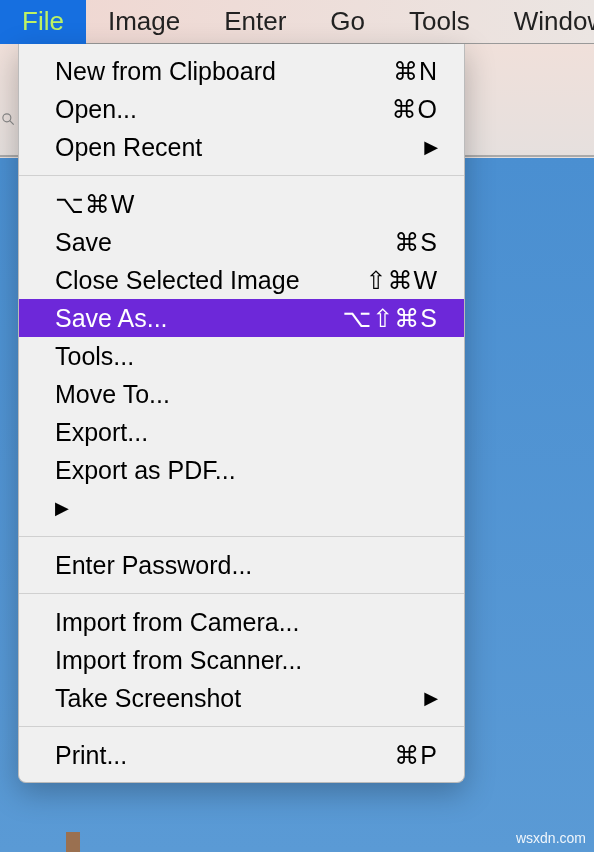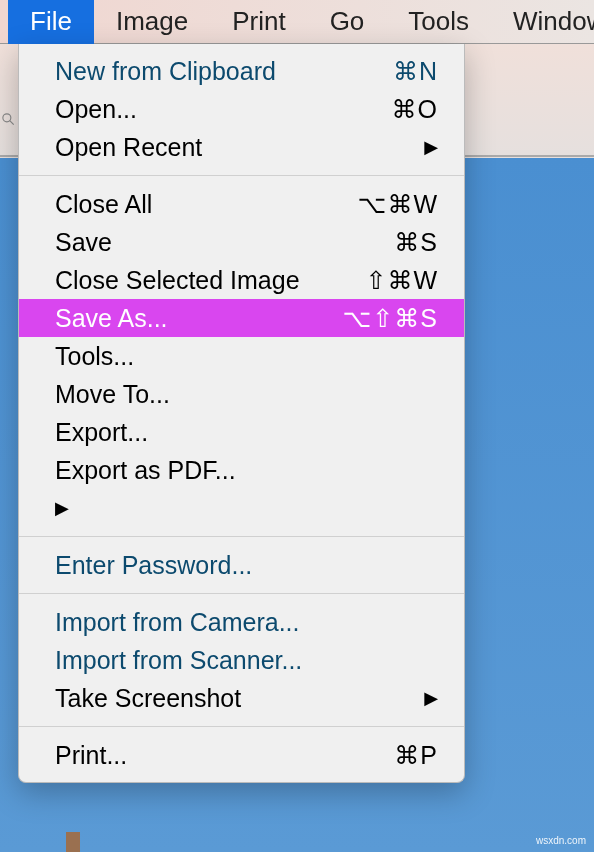--- a/index.html
+++ b/index.html
@@ -22,22 +22,21 @@
       padding: 0 22px;
       height: 44px;
       display: flex;
       align-items: center;
       font-size: 26px;
       color: #222;
       cursor: default;
     }
     .menubar .item.active {
       background: #166fe0;
-      color: #ffffff;
-      margin-left: 8px;
+      color: #bef264;
     }
     .toolbar-bg {
       height: 113px;
       background: linear-gradient(to bottom, #f0e0da, #e6e0de);
       border-bottom: 2px solid #aaa;
       position: relative;
     }
     .search-glass {
       position: absolute;
       left: 0;
@@ -64,23 +63,23 @@
     .menu-item {
       display: flex;
       align-items: center;
       justify-content: space-between;
       height: 38px;
       padding: 0 26px 0 36px;
       font-size: 25px;
       color: #000;
       cursor: default;
     }
-    .menu-item.disabled { color: #0c4a6e; }
+    .menu-item.disabled { color: #000000; }
     .menu-item.highlighted {
-      background: #d946ef;
+      background: #6d28d9;
       color: #fff;
     }
     .menu-item .label { white-space: nowrap; }
     .menu-item .shortcut {
       font-size: 25px;
       letter-spacing: 1px;
       display: flex;
       align-items: center;
       gap: 1px;
     }
@@ -90,21 +89,21 @@
       margin: 9px 0;
     }
     .submenu-arrow {
       font-size: 18px;
       color: #000;
     }
     .watermark {
       position: absolute;
       right: 8px;
       bottom: 6px;
-      font-size: 10px;
+      font-size: 14px;
       color: rgba(255,255,255,0.9);
       font-family: Arial, sans-serif;
     }
     .bottom-slice {
       position: absolute;
       left: 66px;
       bottom: 0;
       width: 14px;
       height: 20px;
       background: #9a7050;
@@ -115,21 +114,21 @@
 <body>
 
 <div class="menubar">
   <div class="item active">
       <span>File</span>
     </div>
   <div class="item">
       <span>Image</span>
     </div>
   <div class="item">
-      <span>Print</span>
+      <span>Enter</span>
     </div>
   <div class="item">
       <span>Go</span>
     </div>
   <div class="item">
       <span>Tools</span>
     </div>
   <div class="item">
       <span>Window</span>
     </div>
@@ -155,21 +154,20 @@
     <span class="shortcut">⌘O</span>
   </div>
   <div class="menu-item">
     <span class="label">Open Recent</span>
     <span class="submenu-arrow">▶</span>
   </div>
 
   <div class="separator"></div>
 
   <div class="menu-item">
-    <span class="label">Close All</span>
     <span class="shortcut">⌥⌘W</span>
   </div>
   <div class="menu-item">
     <span class="label">Save</span>
     <span class="shortcut">⌘S</span>
   </div>
   <div class="menu-item">
     <span class="label">Close Selected Image</span>
     <span class="shortcut">⇧⌘W</span>
   </div>

